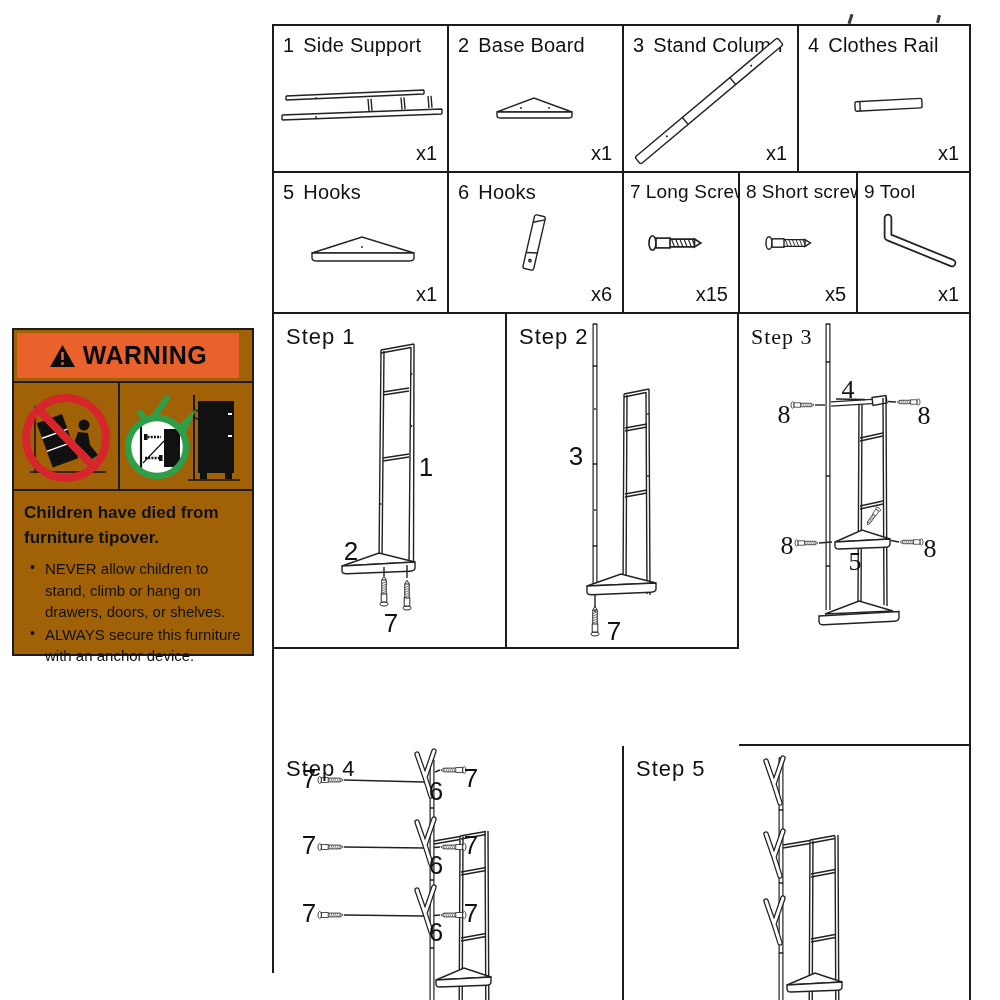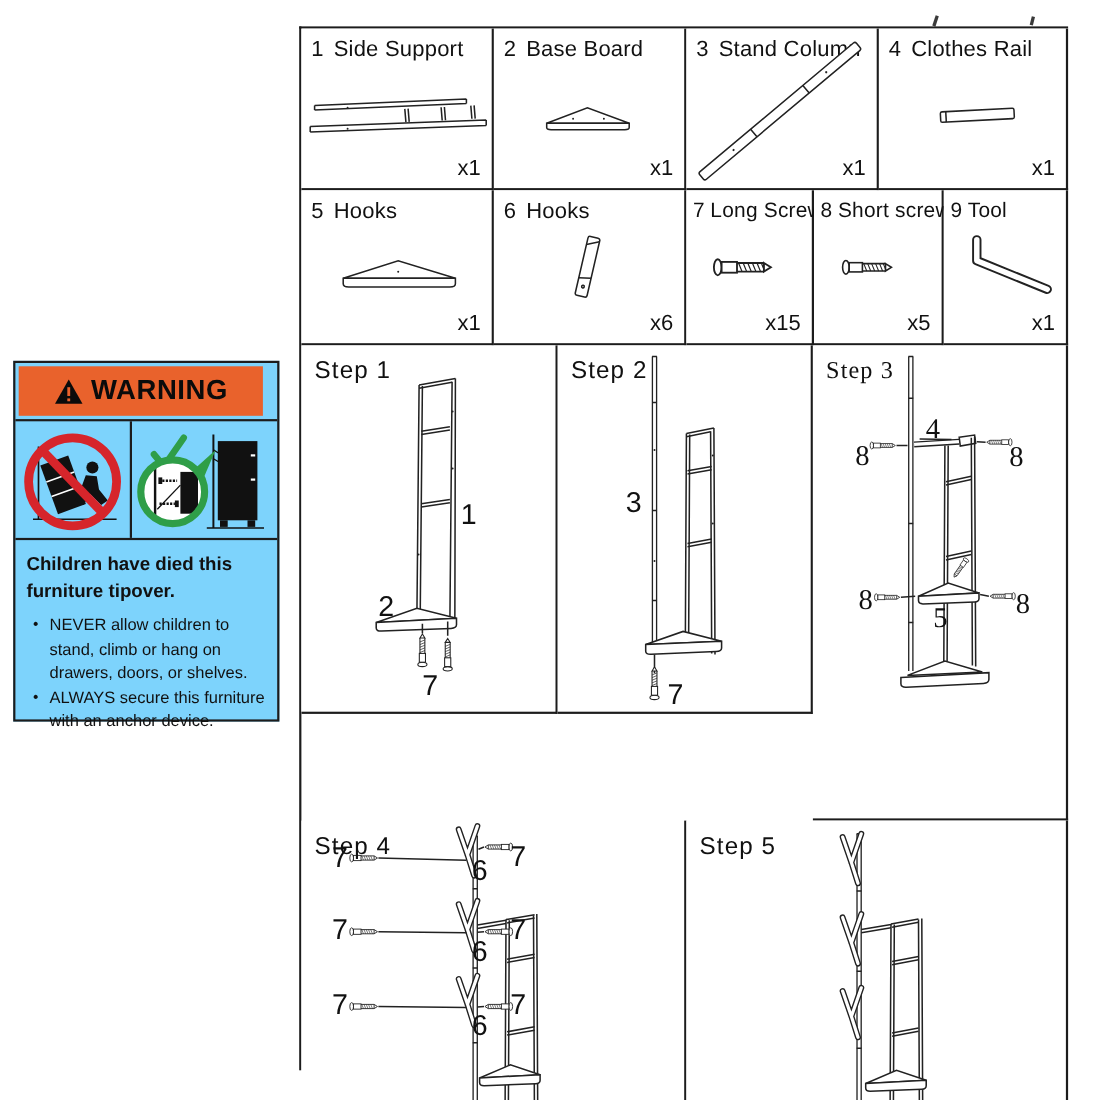--- a/index.html
+++ b/index.html
@@ -15,21 +15,21 @@
     white-space:nowrap;letter-spacing:.2px;}
   .narrow .part-title{gap:5px;font-size:19px;left:6px;}
   .qty{position:absolute;right:10px;bottom:6px;font-size:20px;margin-left:12px;}
   .step-label{position:absolute;top:10px;left:12px;font-size:22px;letter-spacing:1px;}
   .art{position:absolute;left:0;top:0;}
   .co{position:absolute;font-size:26px;transform:translate(-50%,-50%);line-height:1;}
   .ln{stroke:#222;fill:none;stroke-width:1.4;}
   .fw{fill:#fff;stroke:#222;stroke-width:1.4;}
   
   #warnbox{position:absolute;left:12px;top:328px;width:242px;height:328px;
-    border:2px solid #1c1c1c;box-sizing:border-box;background:#7dd3fc;}
+    border:2px solid #1c1c1c;box-sizing:border-box;background:#a16207;}
   #warnbar{margin:3px 0 0 3px;width:222px;height:45px;background:var(--orange,#E9622C);
     display:flex;align-items:center;justify-content:center;gap:7px;}
   #warnbar span{font-size:25px;font-weight:800;letter-spacing:.5px;color:#0b0b0b;}
   #warnpanels{margin-top:3px;width:100%;height:110px;border-top:2px solid #1c1c1c;
     border-bottom:2px solid #1c1c1c;box-sizing:border-box;display:flex;}
   #wp-left{width:106px;border-right:2px solid #1c1c1c;box-sizing:border-box;position:relative;}
   #wp-right{flex:1;position:relative;}
   #warntext{padding:10px 8px 0 10px;}
   #warntext h3{margin:0;font-size:17px;line-height:1.45;font-weight:bold;}
   #warntext ul{margin:8px 0 0 0;padding:0 0 0 6px;list-style:none;}
@@ -447,21 +447,21 @@
           <line x1="23" y1="80" x2="44" y2="58" stroke="#111" stroke-width="1.2"></line>
           <rect x="24" y="51" width="3.5" height="6" fill="#111"></rect>
           <line x1="27.5" y1="54" x2="41" y2="54" stroke="#111" stroke-width="2.4" stroke-dasharray="2 1.2"></line>
           <rect x="39" y="72" width="3.5" height="6" fill="#111"></rect>
           <line x1="25" y1="75" x2="39" y2="75" stroke="#111" stroke-width="2.4" stroke-dasharray="2 1.2"></line>
           <circle cx="37" cy="64" r="29" fill="none" style="stroke:var(--green,#2F9E48)" stroke-width="6.5"></circle>
         </svg>
       </div>
     </div>
     <div id="warntext">
-      <h3>Children have died this furniture tipover.</h3>
+      <h3>Children have died from furniture tipover.</h3>
       <ul>
         <li>NEVER allow children to stand, climb or hang on drawers, doors, or shelves.</li>
         <li>ALWAYS secure this furniture with an anchor device.</li>
       </ul>
     </div>
   </div>
 
 </div>
 
 </body></html>

